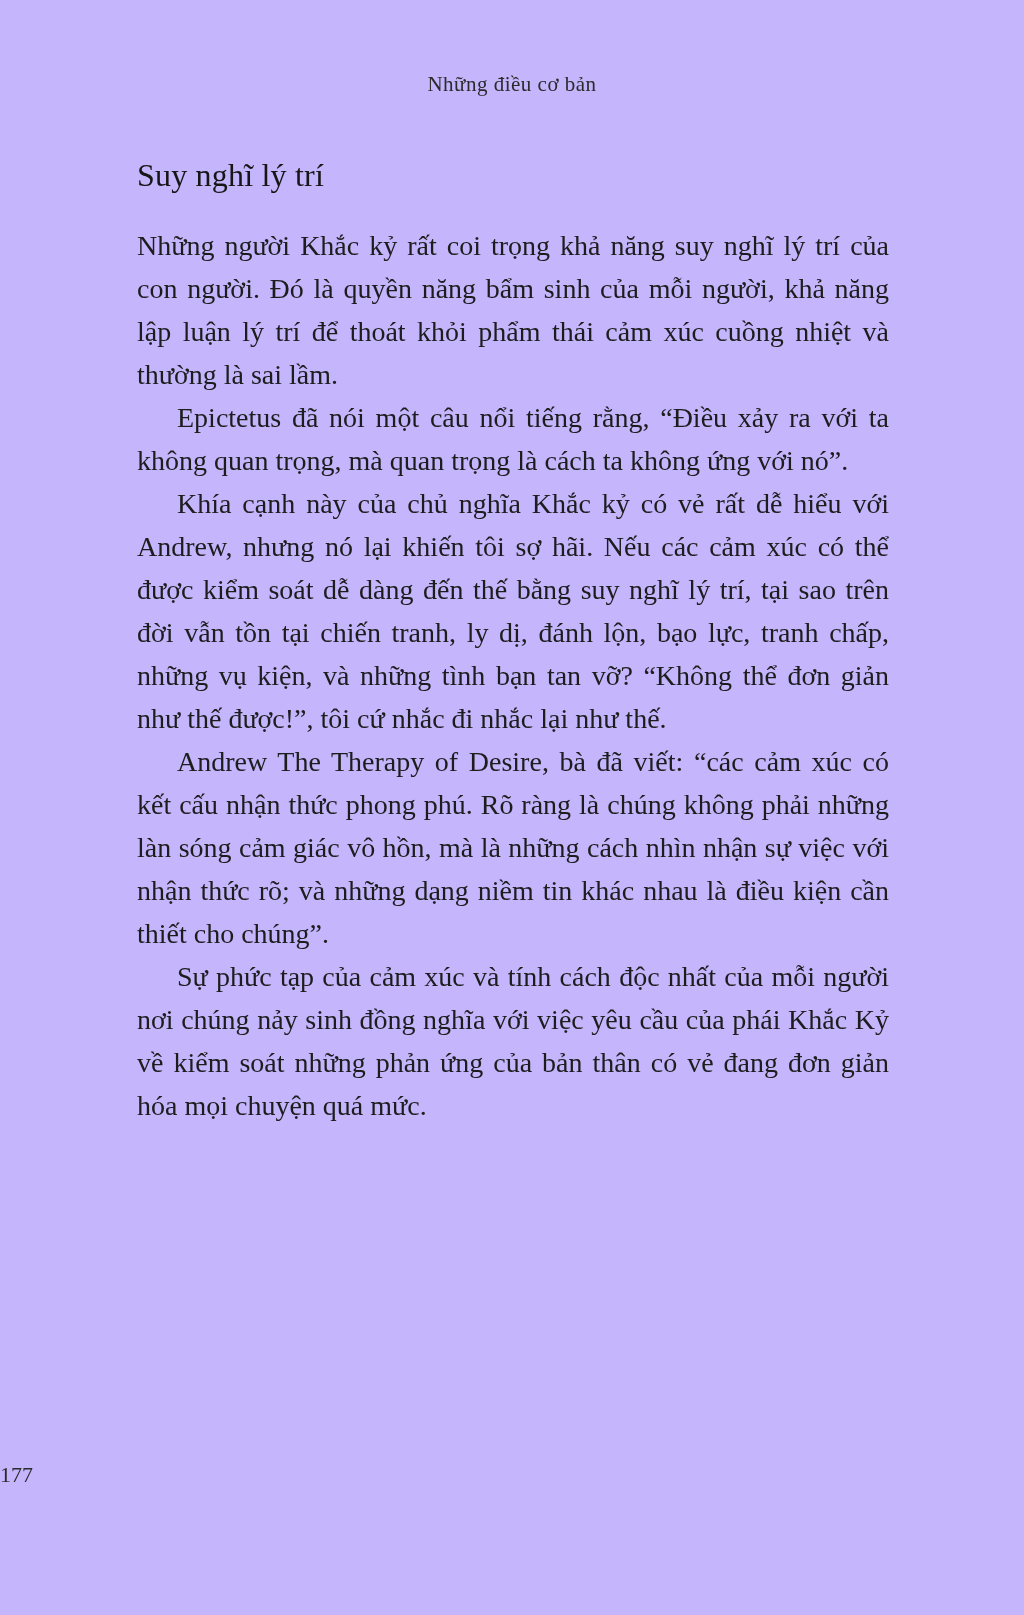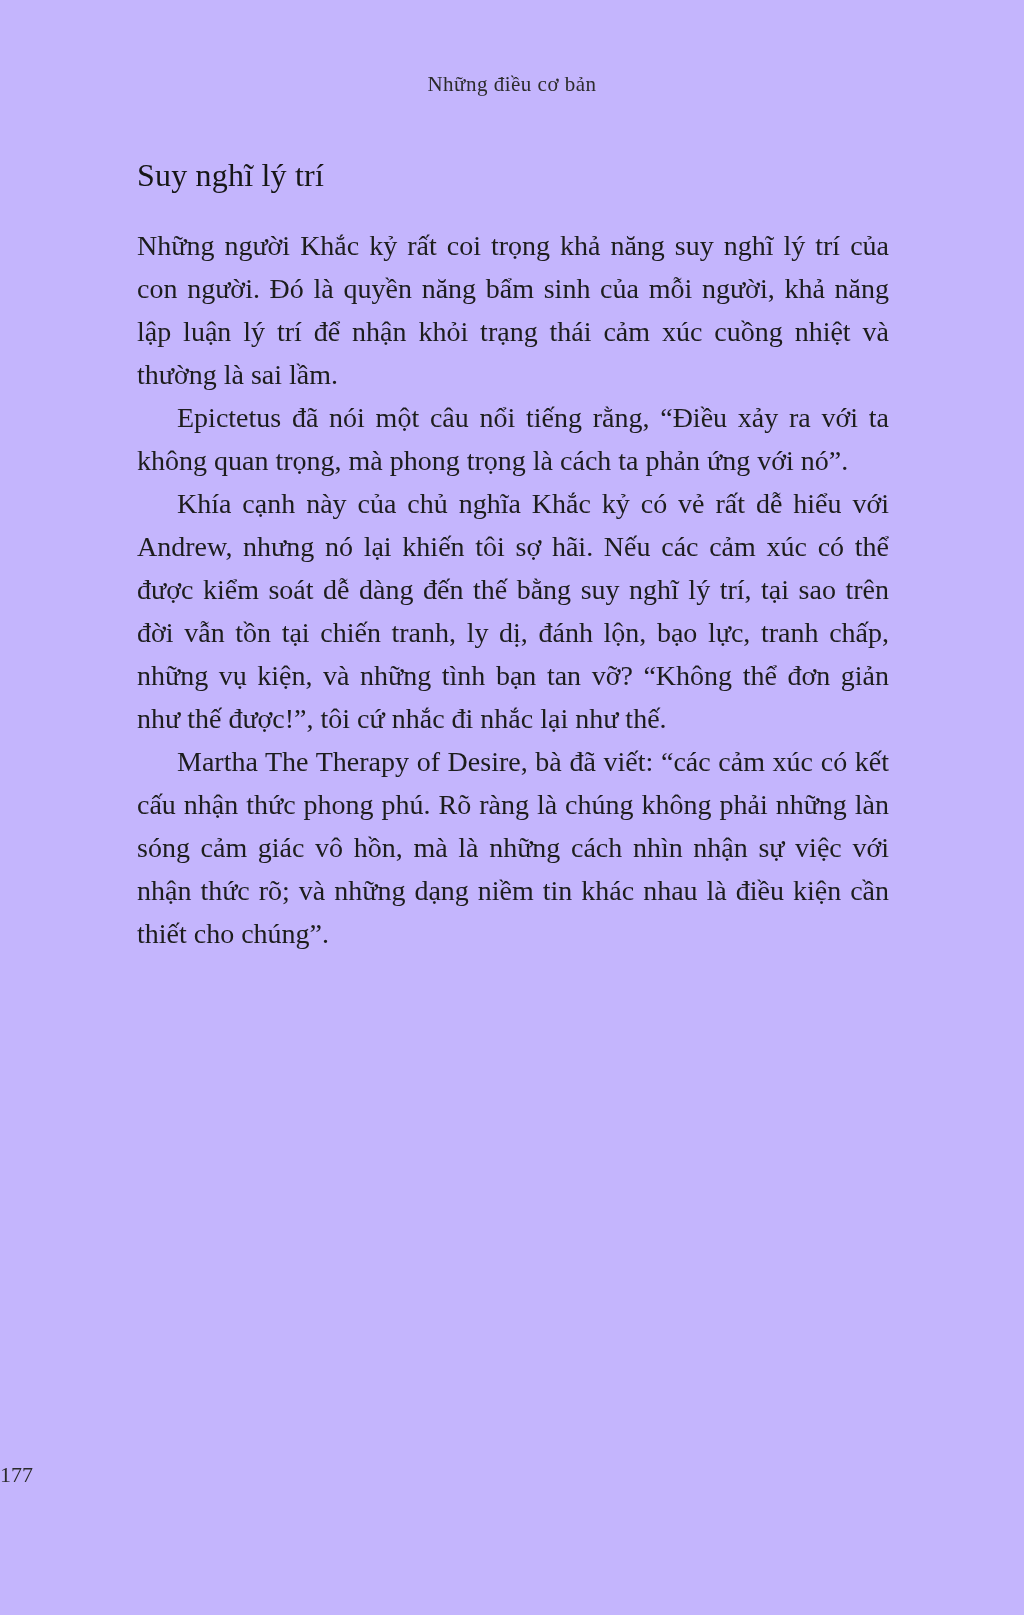--- a/index.html
+++ b/index.html
@@ -48,21 +48,22 @@
 </head>
 <body>
 
 <div class="page">
 
   <div class="running-header">Những điều cơ bản</div>
 
   <h1 class="section-title">Suy nghĩ lý trí</h1>
 
   <div class="body-text">
-    <p><span>Những người Khắc kỷ rất coi trọng khả năng suy nghĩ lý trí của con người. Đó là quyền năng bẩm sinh của mỗi người, khả năng lập luận lý trí để nhận khỏi trạng thái cảm xúc cuồng nhiệt và thường là sai lầm.</span></p>
-    <p class="indent"><span>Epictetus đã nói một câu nổi tiếng rằng, “Điều xảy ra với ta không quan trọng, mà phong trọng là cách ta phản ứng với nó”.</span></p>
+    <p><span>Những người Khắc kỷ rất coi trọng khả năng suy nghĩ lý trí của con người. Đó là quyền năng bẩm sinh của mỗi người, khả năng lập luận lý trí để thoát khỏi phẩm thái cảm xúc cuồng nhiệt và thường là sai lầm.</span></p>
+    <p class="indent"><span>Epictetus đã nói một câu nổi tiếng rằng, “Điều xảy ra với ta không quan trọng, mà quan trọng là cách ta không ứng với nó”.</span></p>
     <p class="indent"><span>Khía cạnh này của chủ nghĩa Khắc kỷ có vẻ rất dễ hiểu với Andrew, nhưng nó lại khiến tôi sợ hãi. Nếu các cảm xúc có thể được kiểm soát dễ dàng đến thế bằng suy nghĩ lý trí, tại sao trên đời vẫn tồn tại chiến tranh, ly dị, đánh lộn, bạo lực, tranh chấp, những vụ kiện, và những tình bạn tan vỡ? “Không thể đơn giản như thế được!”, tôi cứ nhắc đi nhắc lại như thế.</span></p>
-    <p class="indent"><span>Martha </span><span style="">The Therapy of Desire</span><span>, bà đã viết: “các cảm xúc có kết cấu nhận thức phong phú. Rõ ràng là chúng không phải những làn sóng cảm giác vô hồn, mà là những cách nhìn nhận sự việc với nhận thức rõ; và những dạng niềm tin khác nhau là điều kiện cần thiết cho chúng”.</span></p>
+    <p class="indent"><span>Andrew </span><span style="">The Therapy of Desire</span><span>, bà đã viết: “các cảm xúc có kết cấu nhận thức phong phú. Rõ ràng là chúng không phải những làn sóng cảm giác vô hồn, mà là những cách nhìn nhận sự việc với nhận thức rõ; và những dạng niềm tin khác nhau là điều kiện cần thiết cho chúng”.</span></p>
+    <p class="indent"><span>Sự phức tạp của cảm xúc và tính cách độc nhất của mỗi người nơi chúng nảy sinh đồng nghĩa với việc yêu cầu của phái Khắc Kỷ về kiểm soát những phản ứng của bản thân có vẻ đang đơn giản hóa mọi chuyện quá mức.</span></p>
   </div>
 
   <div class="page-number">177</div>
 
 </div>
 
 </body></html>

